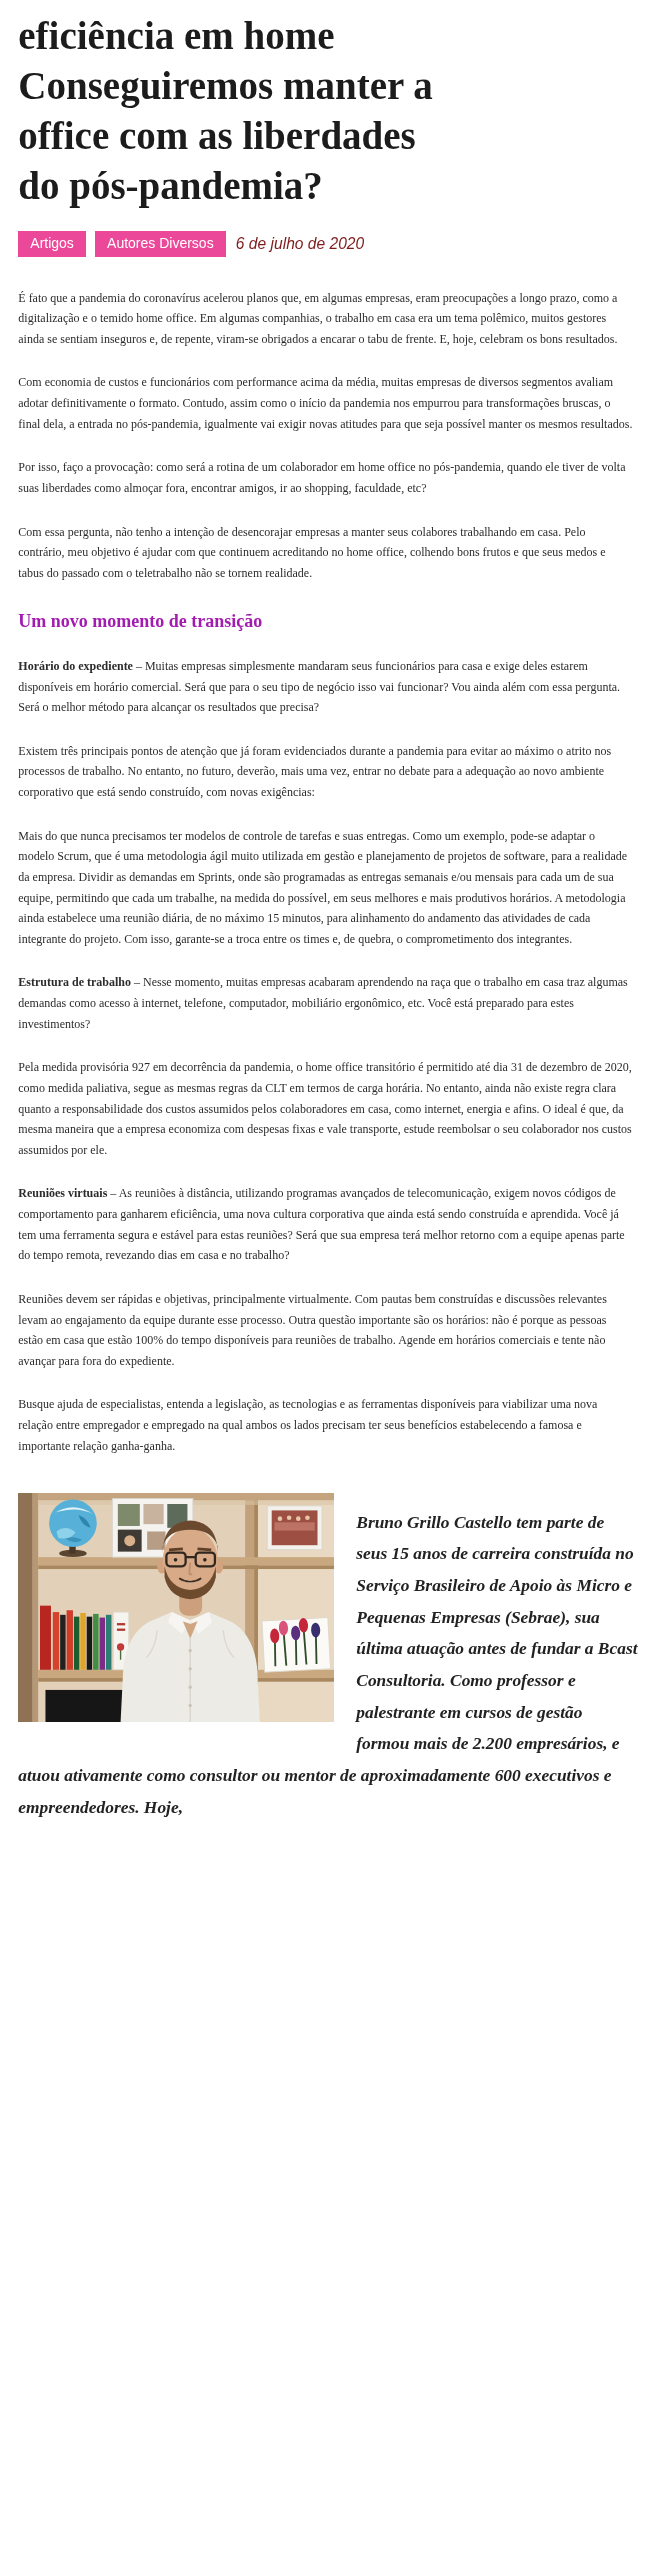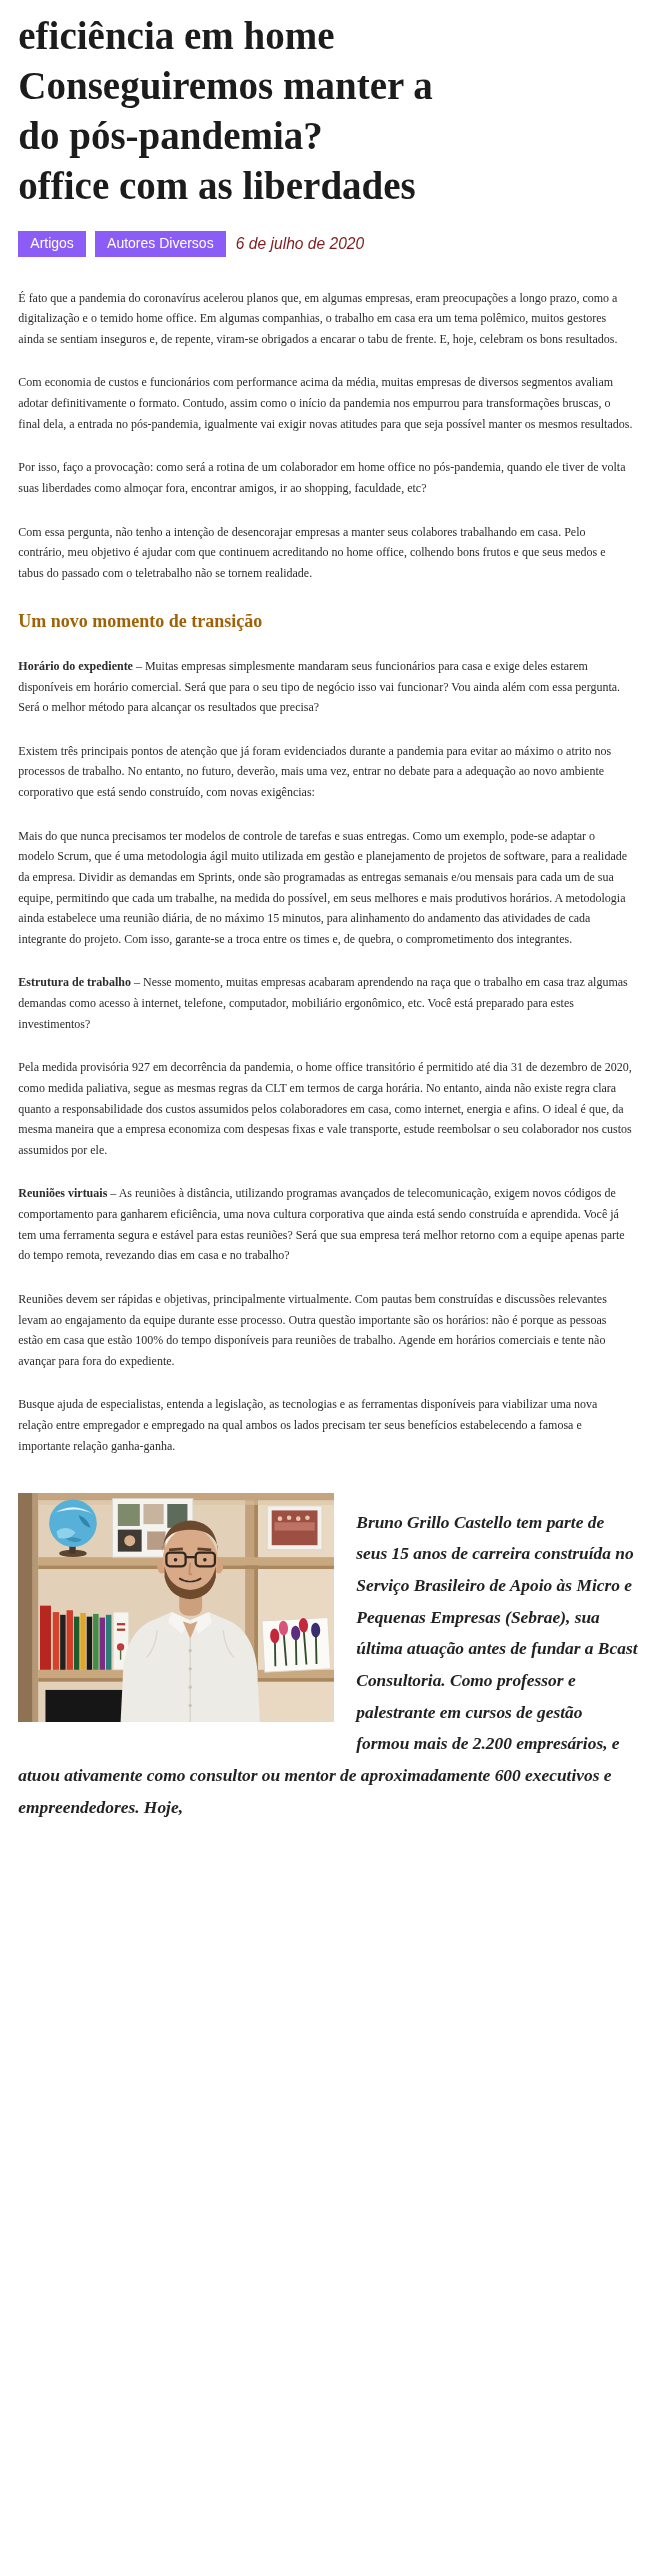--- a/index.html
+++ b/index.html
@@ -3,43 +3,43 @@
 <meta charset="utf-8">
 <style>
   html,body{margin:0;padding:0;background:#ffffff;}
   body{font-family:"Liberation Serif","DejaVu Serif",serif;color:#2b2b2b;}
   .page{width:662px;margin:0 auto;box-sizing:border-box;padding:7.3px 24px 37px 18.3px;background:#fff;}
   .title{font-family:"Liberation Serif","DejaVu Serif",serif;font-weight:700;color:#1c1c1c;
          font-size:39px;line-height:1.28;margin:3.7px 0 20px 0;letter-spacing:0;}
   .title span{display:block;}
   .meta{display:flex;align-items:center;gap:9.2px;margin:0 0 31px 0;
         font-family:"Liberation Sans","DejaVu Sans",sans-serif;}
-  .tag{background:#8b5cf6;color:#ffffff;font-size:14px;line-height:1;
+  .tag{background:#ec4899;color:#ffffff;font-size:14px;line-height:1;
        padding:5.5px 12px 6.4px;display:inline-block;cursor:pointer;}
   .date{color:#7f1d1d;font-style:italic;font-size:15.6px;margin-left:1px;}
   .byline{font-style:italic;font-size:18.3px;color:#2b2b2b;margin:0 0 27.5px 0;}
   .article p{font-size:12px;line-height:1.72;margin:0 0 23px 0;color:#2b2b2b;max-width:615px;}
   .article p .lead{font-weight:700;}
-  .section-heading{font-size:18px;font-weight:700;color:#a16207;margin:27.5px 0 24px 0;}
+  .section-heading{font-size:18px;font-weight:700;color:#a21caf;margin:27.5px 0 24px 0;}
   .bio{margin-top:33px;overflow:hidden;}
   .bio-photo{float:left;width:316px;height:229px;margin:3.7px 22px 9.2px 0;}
   .bio-photo svg{display:block;width:316px;height:229px;}
   .bio-text{font-size:17.4px;line-height:1.82;color:#222;}
   .bio-text .bi{font-weight:700;font-style:italic;}
 </style>
 </head>
 <body>
 
 <div class="page">
 
   <h1 class="title">
     <span>eficiência em home</span>
     <span>Conseguiremos manter a</span>
+    <span>office com as liberdades</span>
     <span>do pós-pandemia?</span>
-    <span>office com as liberdades</span>
   </h1>
 
   <div class="meta">
     <span class="tag">Artigos</span>
     <span class="tag">Autores Diversos</span>
     <span class="date">6 de julho de 2020</span>
   </div>
 
 
   <div class="article">

